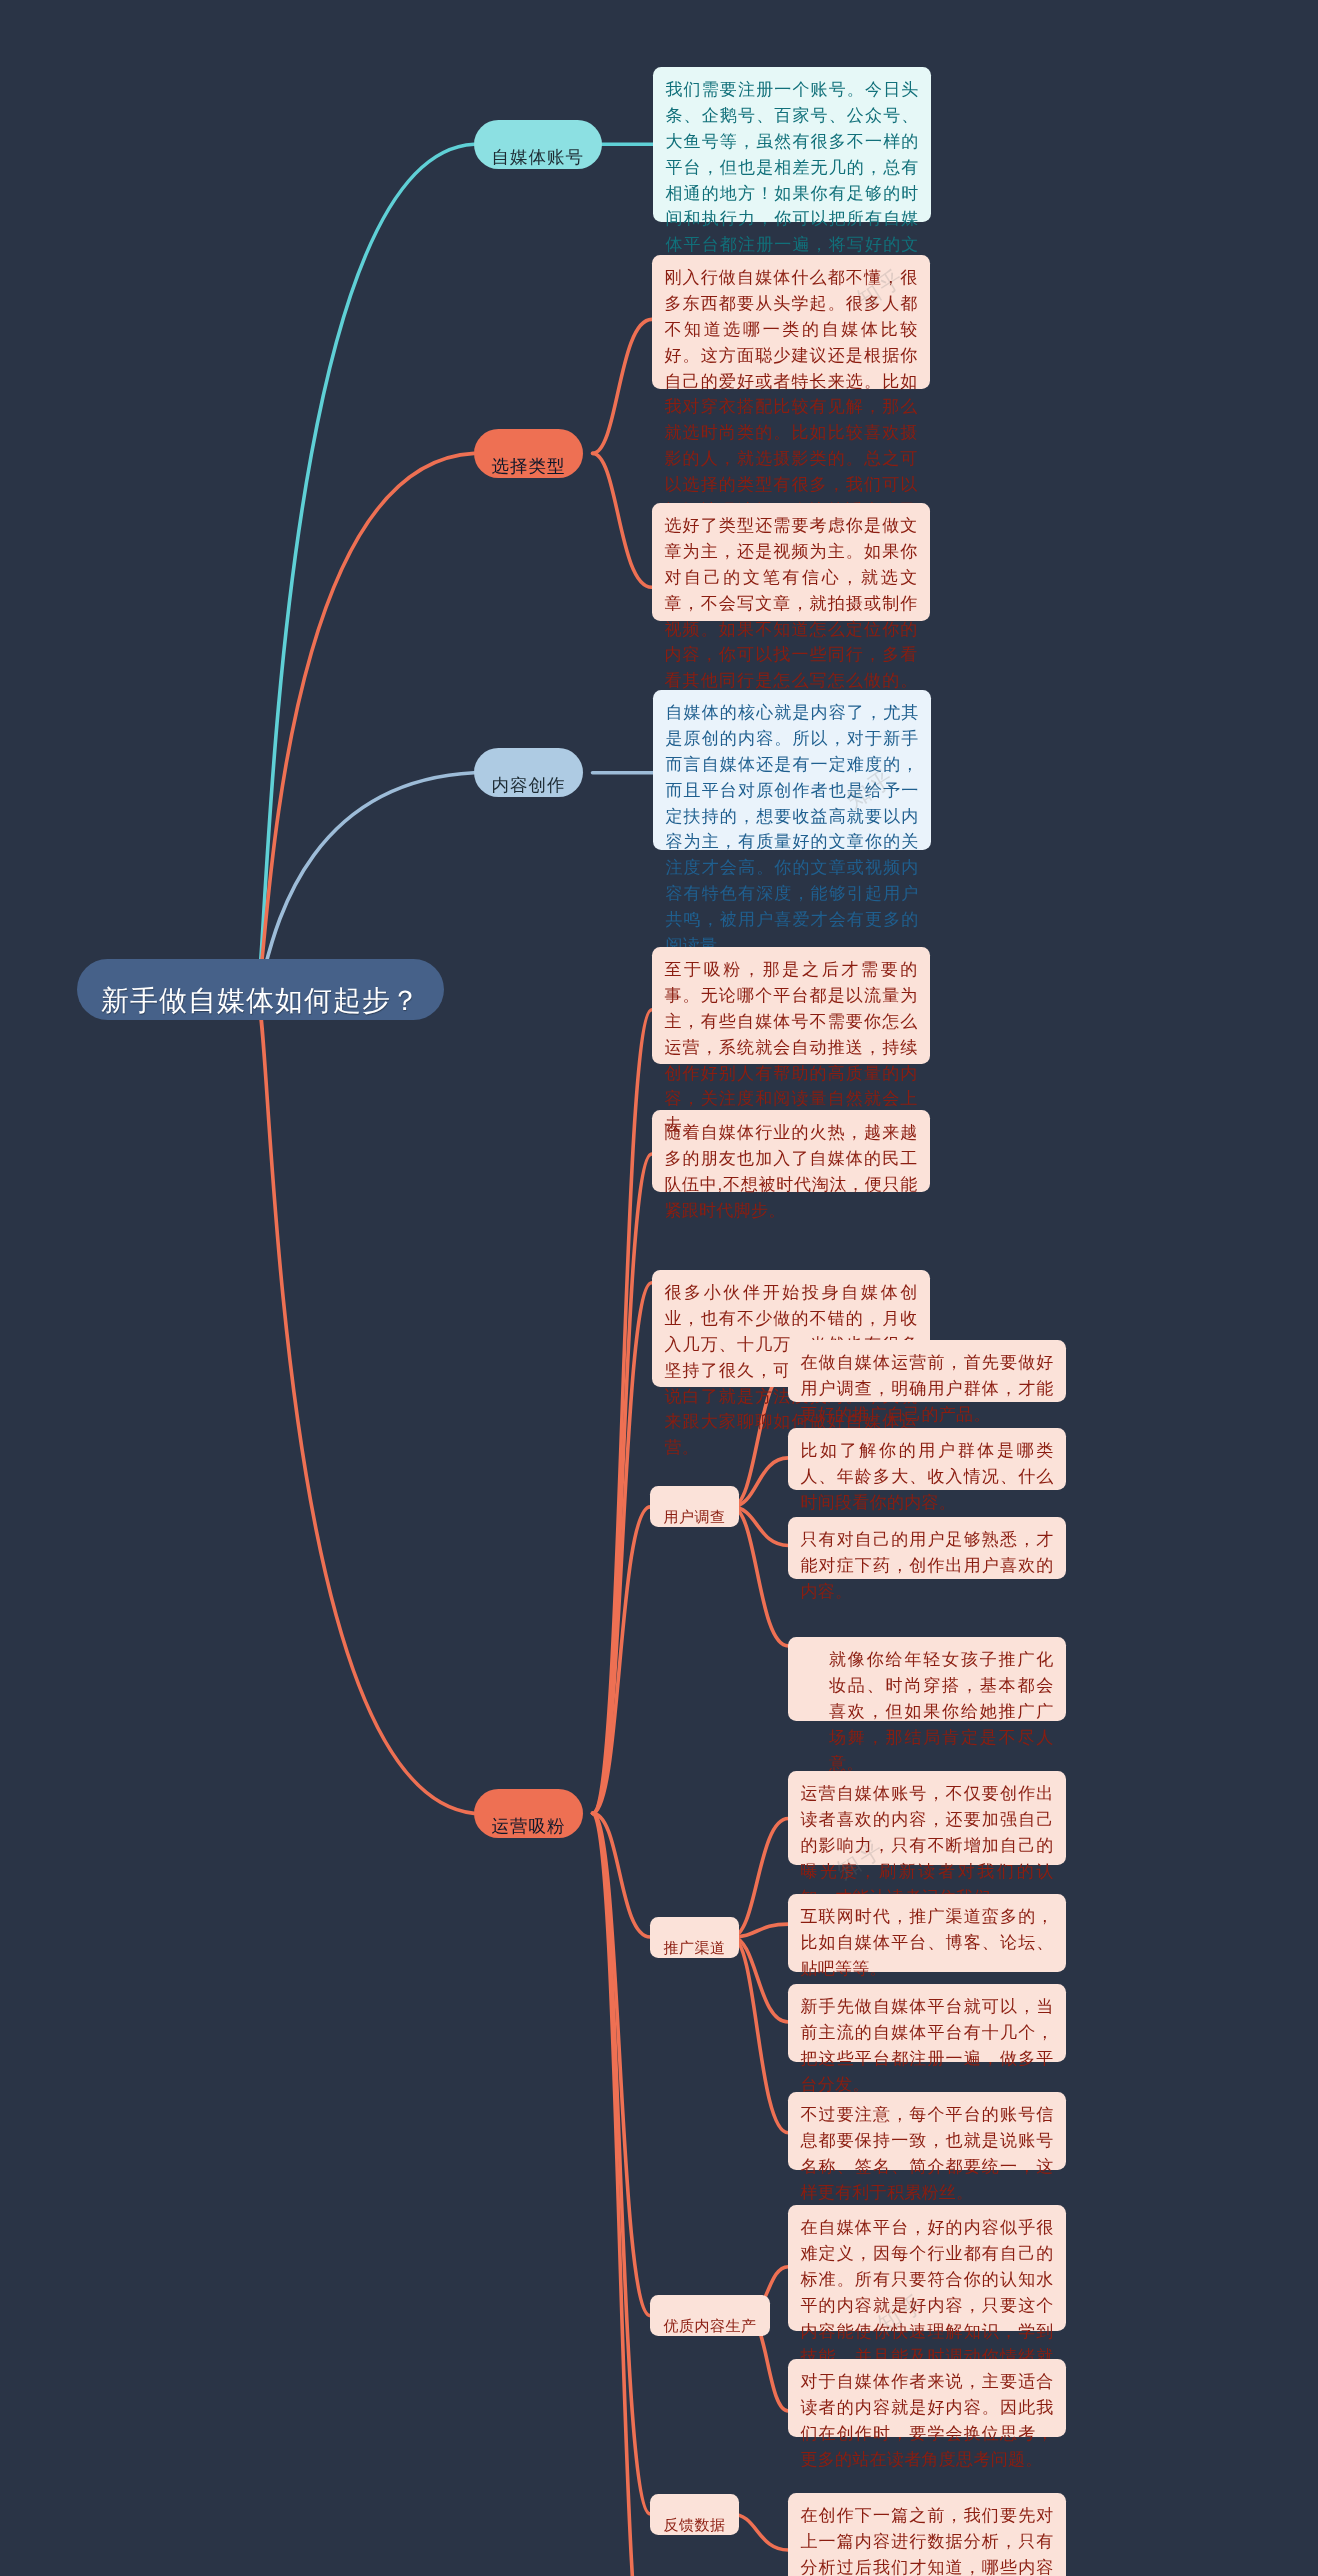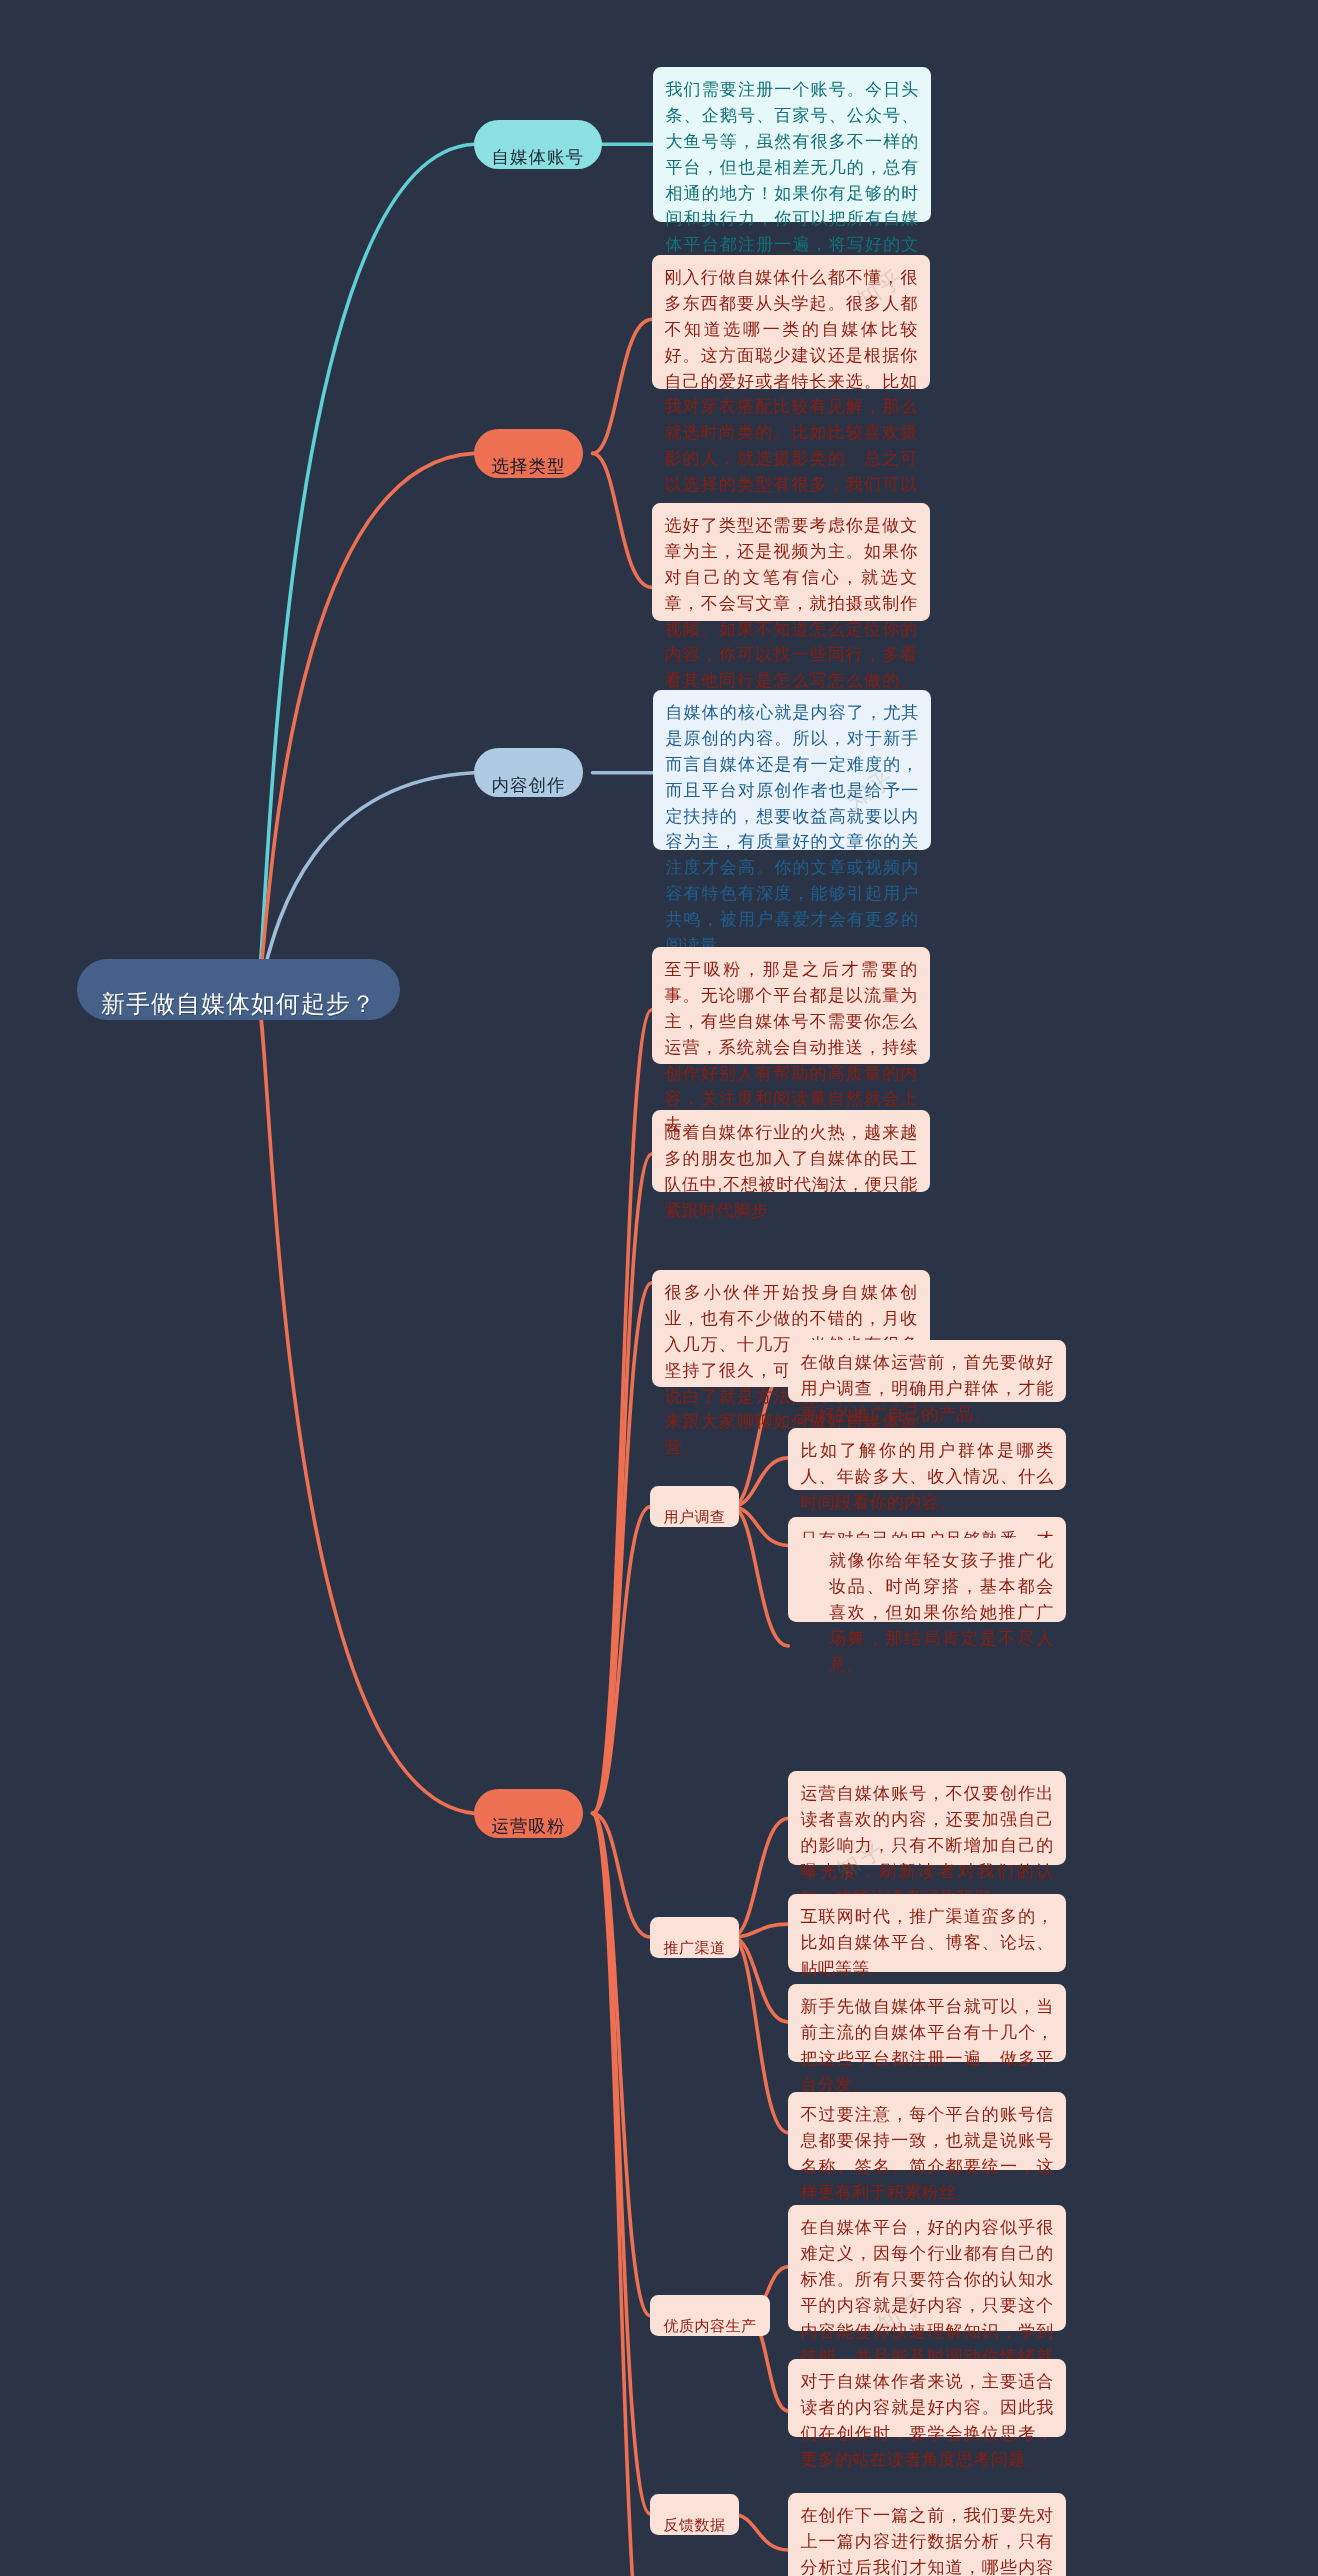--- a/index.html
+++ b/index.html
@@ -13,21 +13,21 @@
   #canvas{position:absolute;inset:0;}
   svg.links{position:absolute;left:0;top:0;width:1319px;height:2872px;pointer-events:none;}
 
   
   .node{position:absolute;box-sizing:border-box;display:flex;align-items:flex-end;justify-content:center;}
 
   .root{
     background:#466189;
     border-radius:35px;
     color:#ffffff;
-    font-size:24px;
+    font-size:28px;
     letter-spacing:1px;
     text-shadow:0.5px 0.5px 1px rgba(0,0,0,.35);
     padding:0 24px;
   }
 
   .branch{
     border-radius:25px;
     font-size:17.5px;
     letter-spacing:1px;
     padding:0 17.5px;
@@ -171,21 +171,21 @@
   </div>
   <div class="card coral" style="left:788px;top:1340px;width:278px;height:62px;">
     <span>在做自媒体运营前，首先要做好用户调查，明确用户群体，才能更好的推广自己的产品。</span>
   </div>
   <div class="card coral" style="left:788px;top:1428px;width:278px;height:62px;">
     <span>比如了解你的用户群体是哪类人、年龄多大、收入情况、什么时间段看你的内容。</span>
   </div>
   <div class="card coral" style="left:788px;top:1517px;width:278px;height:62px;">
     <span>只有对自己的用户足够熟悉，才能对症下药，创作出用户喜欢的内容。</span>
   </div>
-  <div class="card coral" style="left:788px;top:1538px;width:278px;height:84px;padding-left:41px;">
+  <div class="card coral" style="left:788px;top:1637px;width:278px;height:84px;padding-left:41px;">
     <span>就像你给年轻女孩子推广化妆品、时尚穿搭，基本都会喜欢，但如果你给她推广广场舞，那结局肯定是不尽人意。</span>
   </div>
 
   <div class="node leaf" style="left:650px;top:1917px;height:41px;">
     <span>推广渠道</span>
   </div>
   <div class="card coral" style="left:788px;top:1771px;width:278px;height:94px;">
     <span>运营自媒体账号，不仅要创作出读者喜欢的内容，还要加强自己的影响力，只有不断增加自己的曝光度，刷新读者对我们的认知，才能让读者记住我们。</span>
   </div>
   <div class="card coral" style="left:788px;top:1894px;width:278px;height:78px;">

